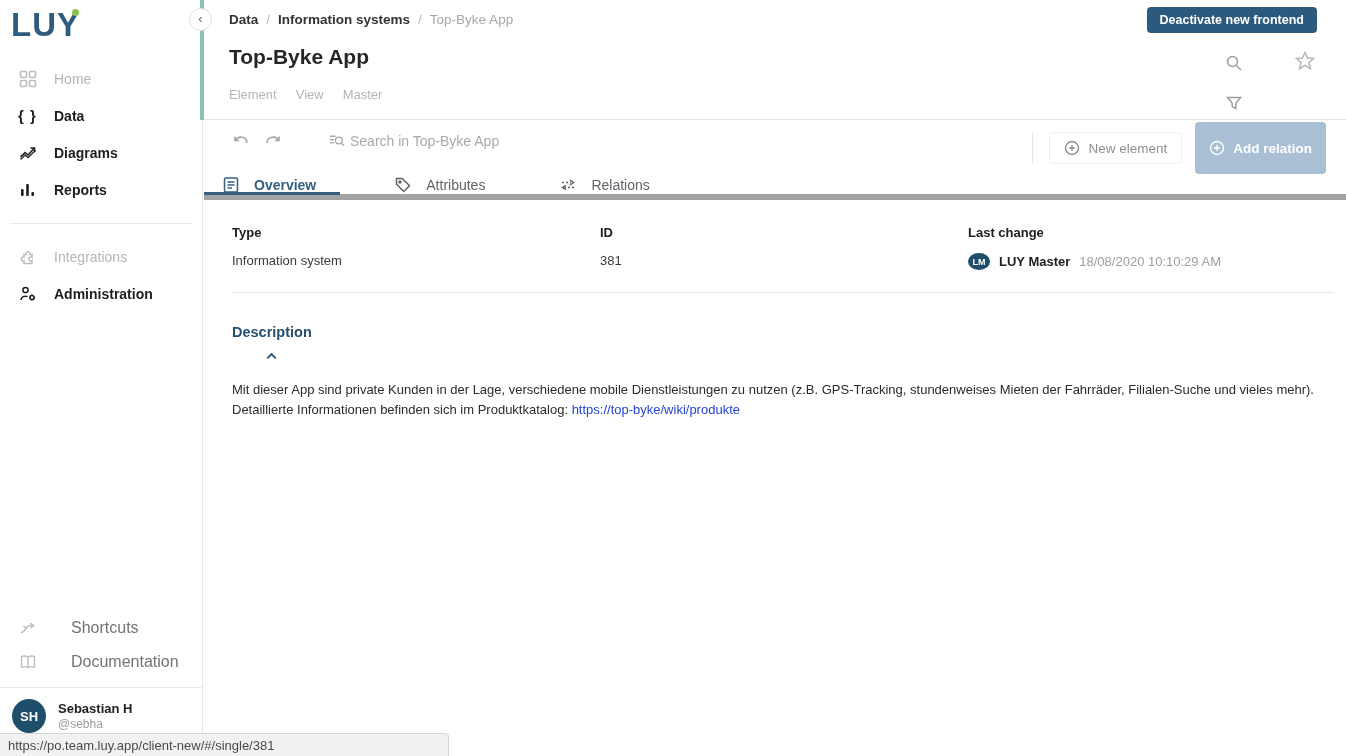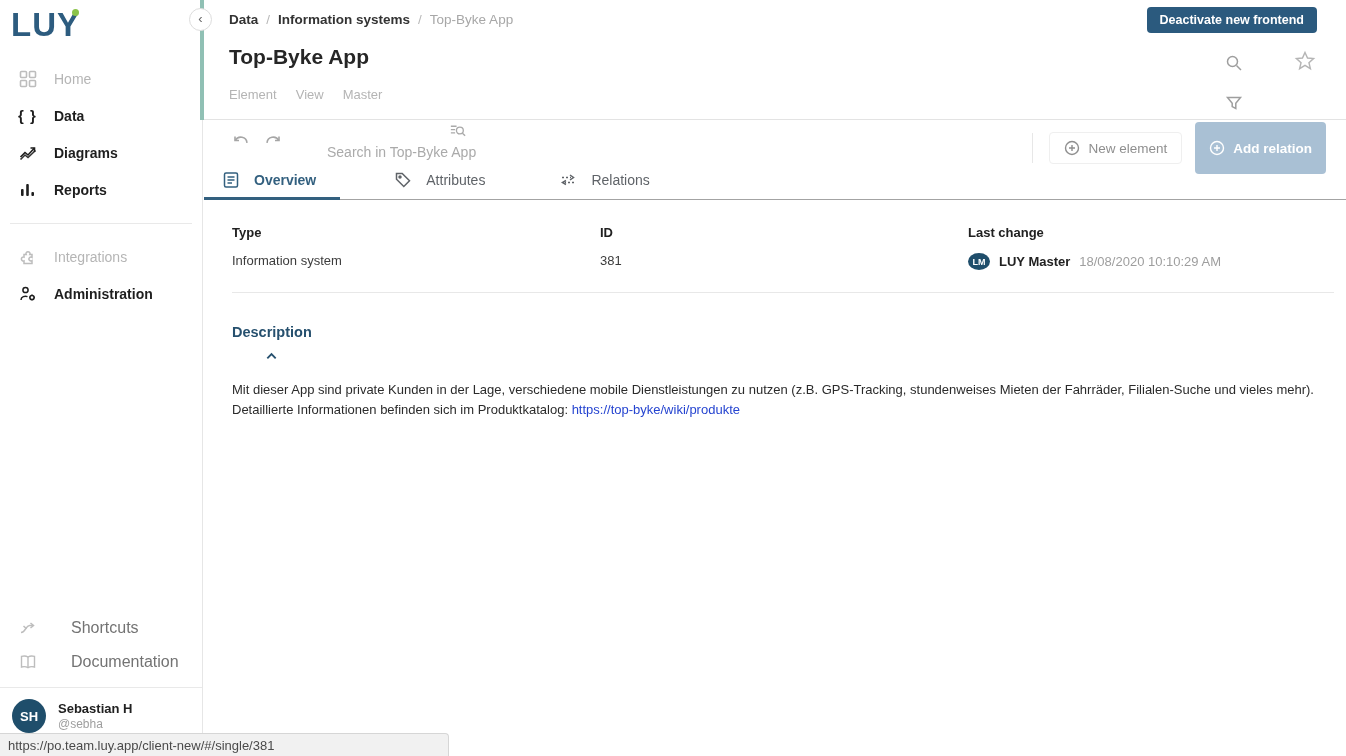--- a/index.html
+++ b/index.html
@@ -56,35 +56,35 @@
   .hicon { width:20px; height:20px; color:#9e9e9e; cursor:pointer; display:flex; align-items:center; justify-content:center; }
   .page-title { position:absolute; left:25px; top:45px; font-size:21px; font-weight:600; color:#262626; }
   .star { position:absolute; right:30px; top:50px; width:22px; height:22px; color:#b5b5b5; cursor:pointer; }
   .subtabs { position:absolute; left:25px; top:87px; display:flex; gap:19px; font-size:13px; color:#b4b4b4; }
   .subtab { cursor:pointer; }
 
   .toolbar { position:relative; height:41px; display:flex; align-items:center; }
   .tb-icon { width:20px; height:20px; color:#a6a6a6; cursor:pointer; margin-left:0; }
   .undo { margin-left:27px; }
   .redo { margin-left:12px; }
-  .search-wrap { display:flex; align-items:center; gap:4px; margin-left:44px; color:#a9a9a9;flex-direction:column; }
+  .search-wrap { display:flex; align-items:center; gap:4px; margin-left:44px; color:#a9a9a9; }
   .search-wrap input { border:none; outline:none; font-size:14px; color:#555; width:260px;
     font-family:"Liberation Sans",sans-serif; }
   .search-wrap input::placeholder { color:#aaaaaa; }
   .toolbar-right { position:absolute; right:20px; top:2px; display:flex; align-items:center; gap:13px; }
   .tb-vdiv { width:1px; height:30px; background:#e7e7e7; margin-right:3px; }
   .new-element-btn { display:flex; align-items:center; gap:8px; background:#fff; border:1px solid #efefef;
     border-radius:4px; color:#8f8f8f; font-size:13.5px; padding:7px 14px; cursor:pointer;
     font-family:"Liberation Sans",sans-serif; }
   .add-relation-btn { display:flex; align-items:center; gap:8px; background:#a9c0d4; border:none;
     border-radius:4px; color:#fff; font-size:13.5px; font-weight:700; padding:18px 14px; cursor:pointer;
     font-family:"Liberation Sans",sans-serif; }
   .plus-ic { width:16px; height:16px; }
 
-  .tabrow { display:flex; height:39px; border-bottom:1px solid #a3a3a3; }
+  .tabrow { display:flex; height:39px; border-bottom:6px solid #a3a3a3;align-items:flex-end; }
   .tab { display:flex; align-items:center; gap:14px; font-size:14px; color:#5f6368; cursor:pointer;
     position:relative; padding:0 20px; }
   .tab .ticon { width:18px; height:18px; display:flex; align-items:center; justify-content:center; }
   .tab.active { color:#33607f; font-weight:700; }
   .tab.active::after { content:""; position:absolute; left:0; right:0; bottom:-1px; height:3px; background:#33607f; }
   .tab.t1 { padding-left:18px; padding-right:24px; }
   .tab.t2 { margin-left:34px; }
   .tab.t3 { margin-left:34px; }
 
   .content { position:relative; padding:25px 12px 0 28px; }

